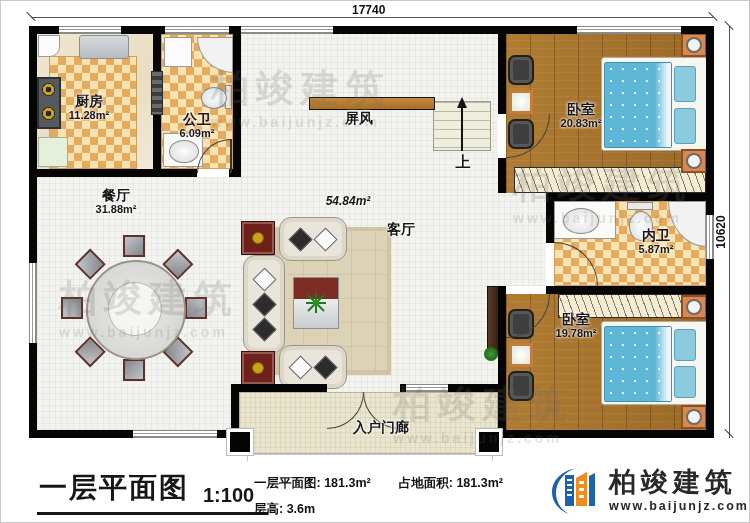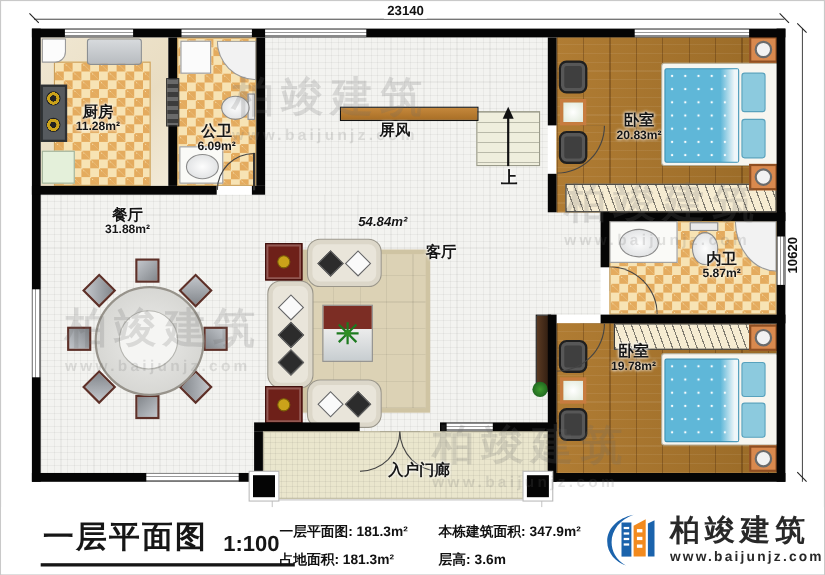--- a/index.html
+++ b/index.html
@@ -94,21 +94,21 @@
   .f-logo-url{font-size:12.5px;font-weight:bold;letter-spacing:2px;color:#282828;margin-top:3px;}
 </style>
 </head>
 <body>
 
 <div class="canvas">
 
   <div class="dim" style="left:30px;top:16px;width:682px;height:1px;"></div>
   <div class="dimtick" style="left:24px;top:15px;"></div>
   <div class="dimtick" style="left:706px;top:15px;"></div>
-  <div class="dimlabel" style="left:348px;top:2px;">23140</div>
+  <div class="dimlabel" style="left:348px;top:2px;">17740</div>
   <div class="dim" style="left:728px;top:25px;width:1px;height:412px;"></div>
   <div class="dimtick" style="left:722px;top:24px;"></div>
   <div class="dimtick" style="left:722px;top:432px;"></div>
   <div class="dimlabel" style="left:700px;top:224px;transform:rotate(-90deg);">10620</div>
 
   <div class="floor-marble" style="left:36px;top:33px;width:116px;height:135px;"></div>
   <div class="floor-checker" style="left:48px;top:55px;width:88px;height:113px;"></div>
   <div class="floor-checker" style="left:160px;top:33px;width:72px;height:135px;"></div>
   <div class="floor-grid" style="left:240px;top:33px;width:257px;height:143px;"></div>
   <div class="floor-grid" style="left:36px;top:176px;width:461px;height:253px;"></div>
@@ -326,22 +326,20 @@
 
   <div class="footer">
     <div class="f-title">
       <span class="f-title-main">一层平面图</span>
       <span class="f-title-scale">1:100</span>
     </div>
     <div class="f-stats">
       <div>
         <span>一层平面图:</span> <span>181.3m²</span></div>
       <div>
-        <span>本栋建筑面积:</span> <span>347.9m²</span></div>
-      <div>
         <span>占地面积:</span> <span>181.3m²</span></div>
       <div>
         <span>层高:</span> <span>3.6m</span></div>
     </div>
     <div class="f-logo">
       <svg width="56" height="52" viewBox="0 0 56 52">
         <path d="M30 3 C15 6 6 16 6 27 c0 11 8 19 17 22 C14 44 10 36 10 28 10 17 18 7 30 3 Z" fill="#1b63ac"></path>
         <rect x="19" y="10" width="9" height="31" fill="#1b63ac"></rect>
         <rect x="21" y="14" width="5" height="2" fill="#fff"></rect>
           <rect x="21" y="19" width="5" height="2" fill="#fff"></rect>

